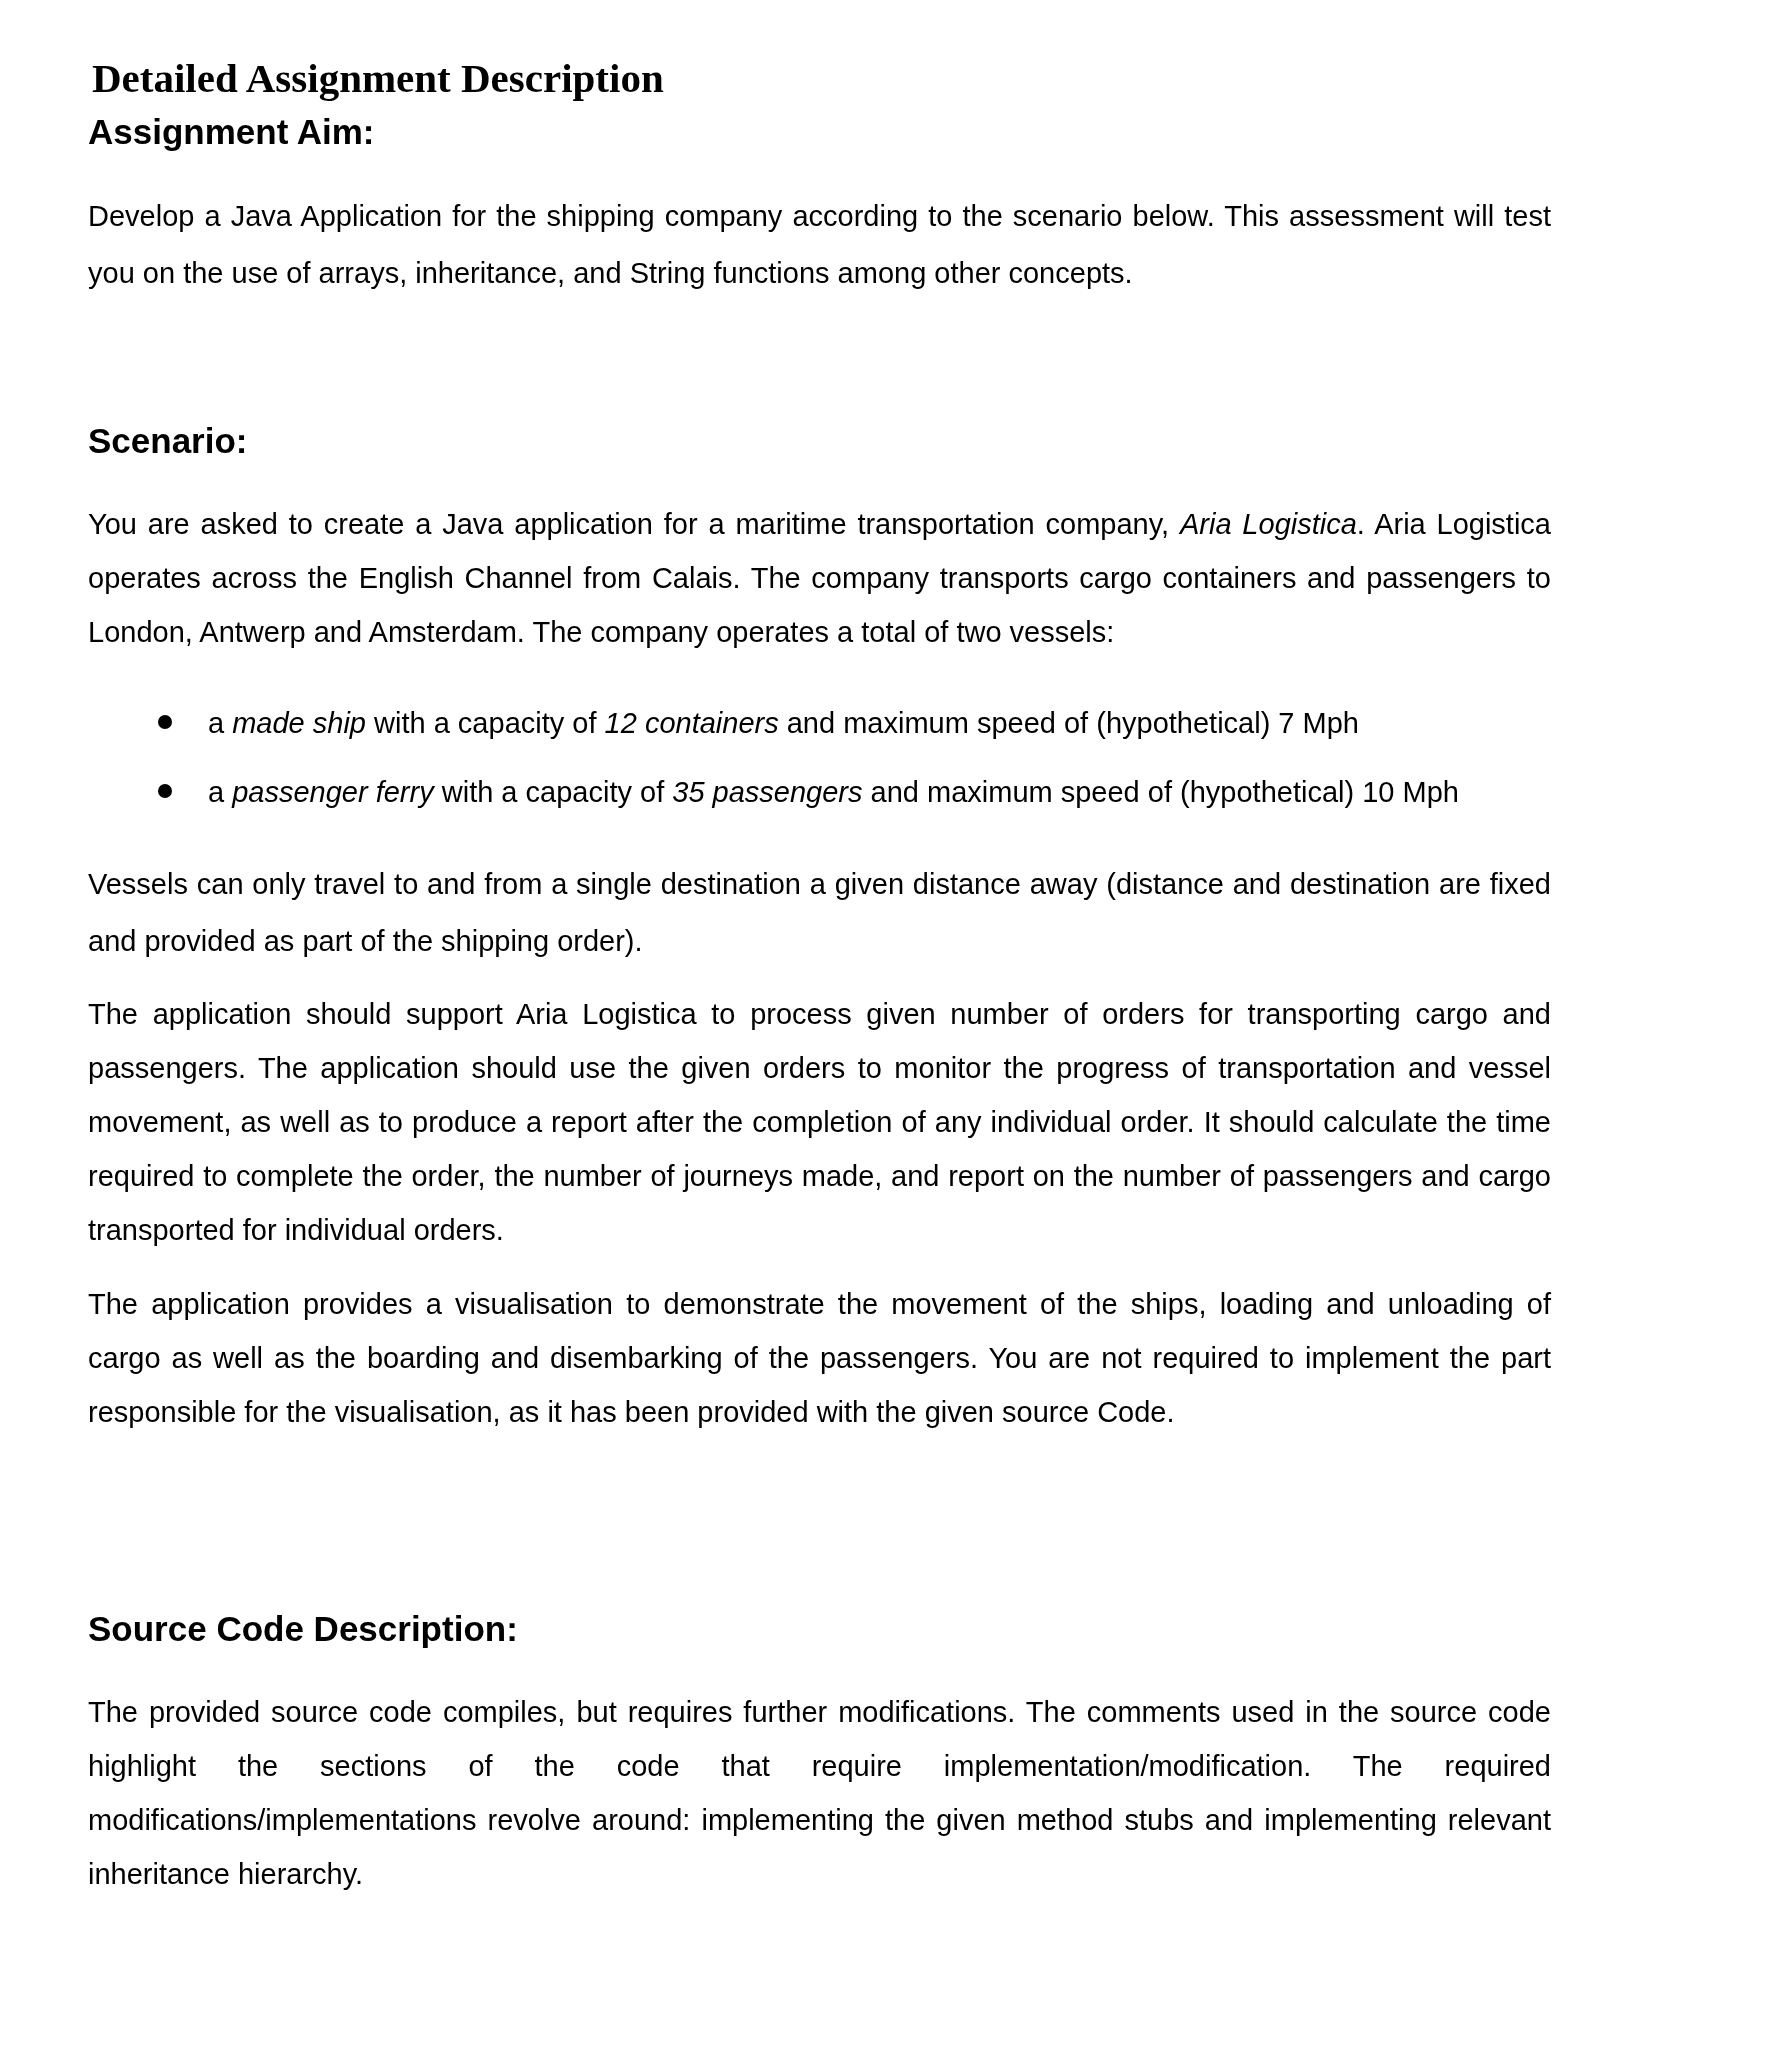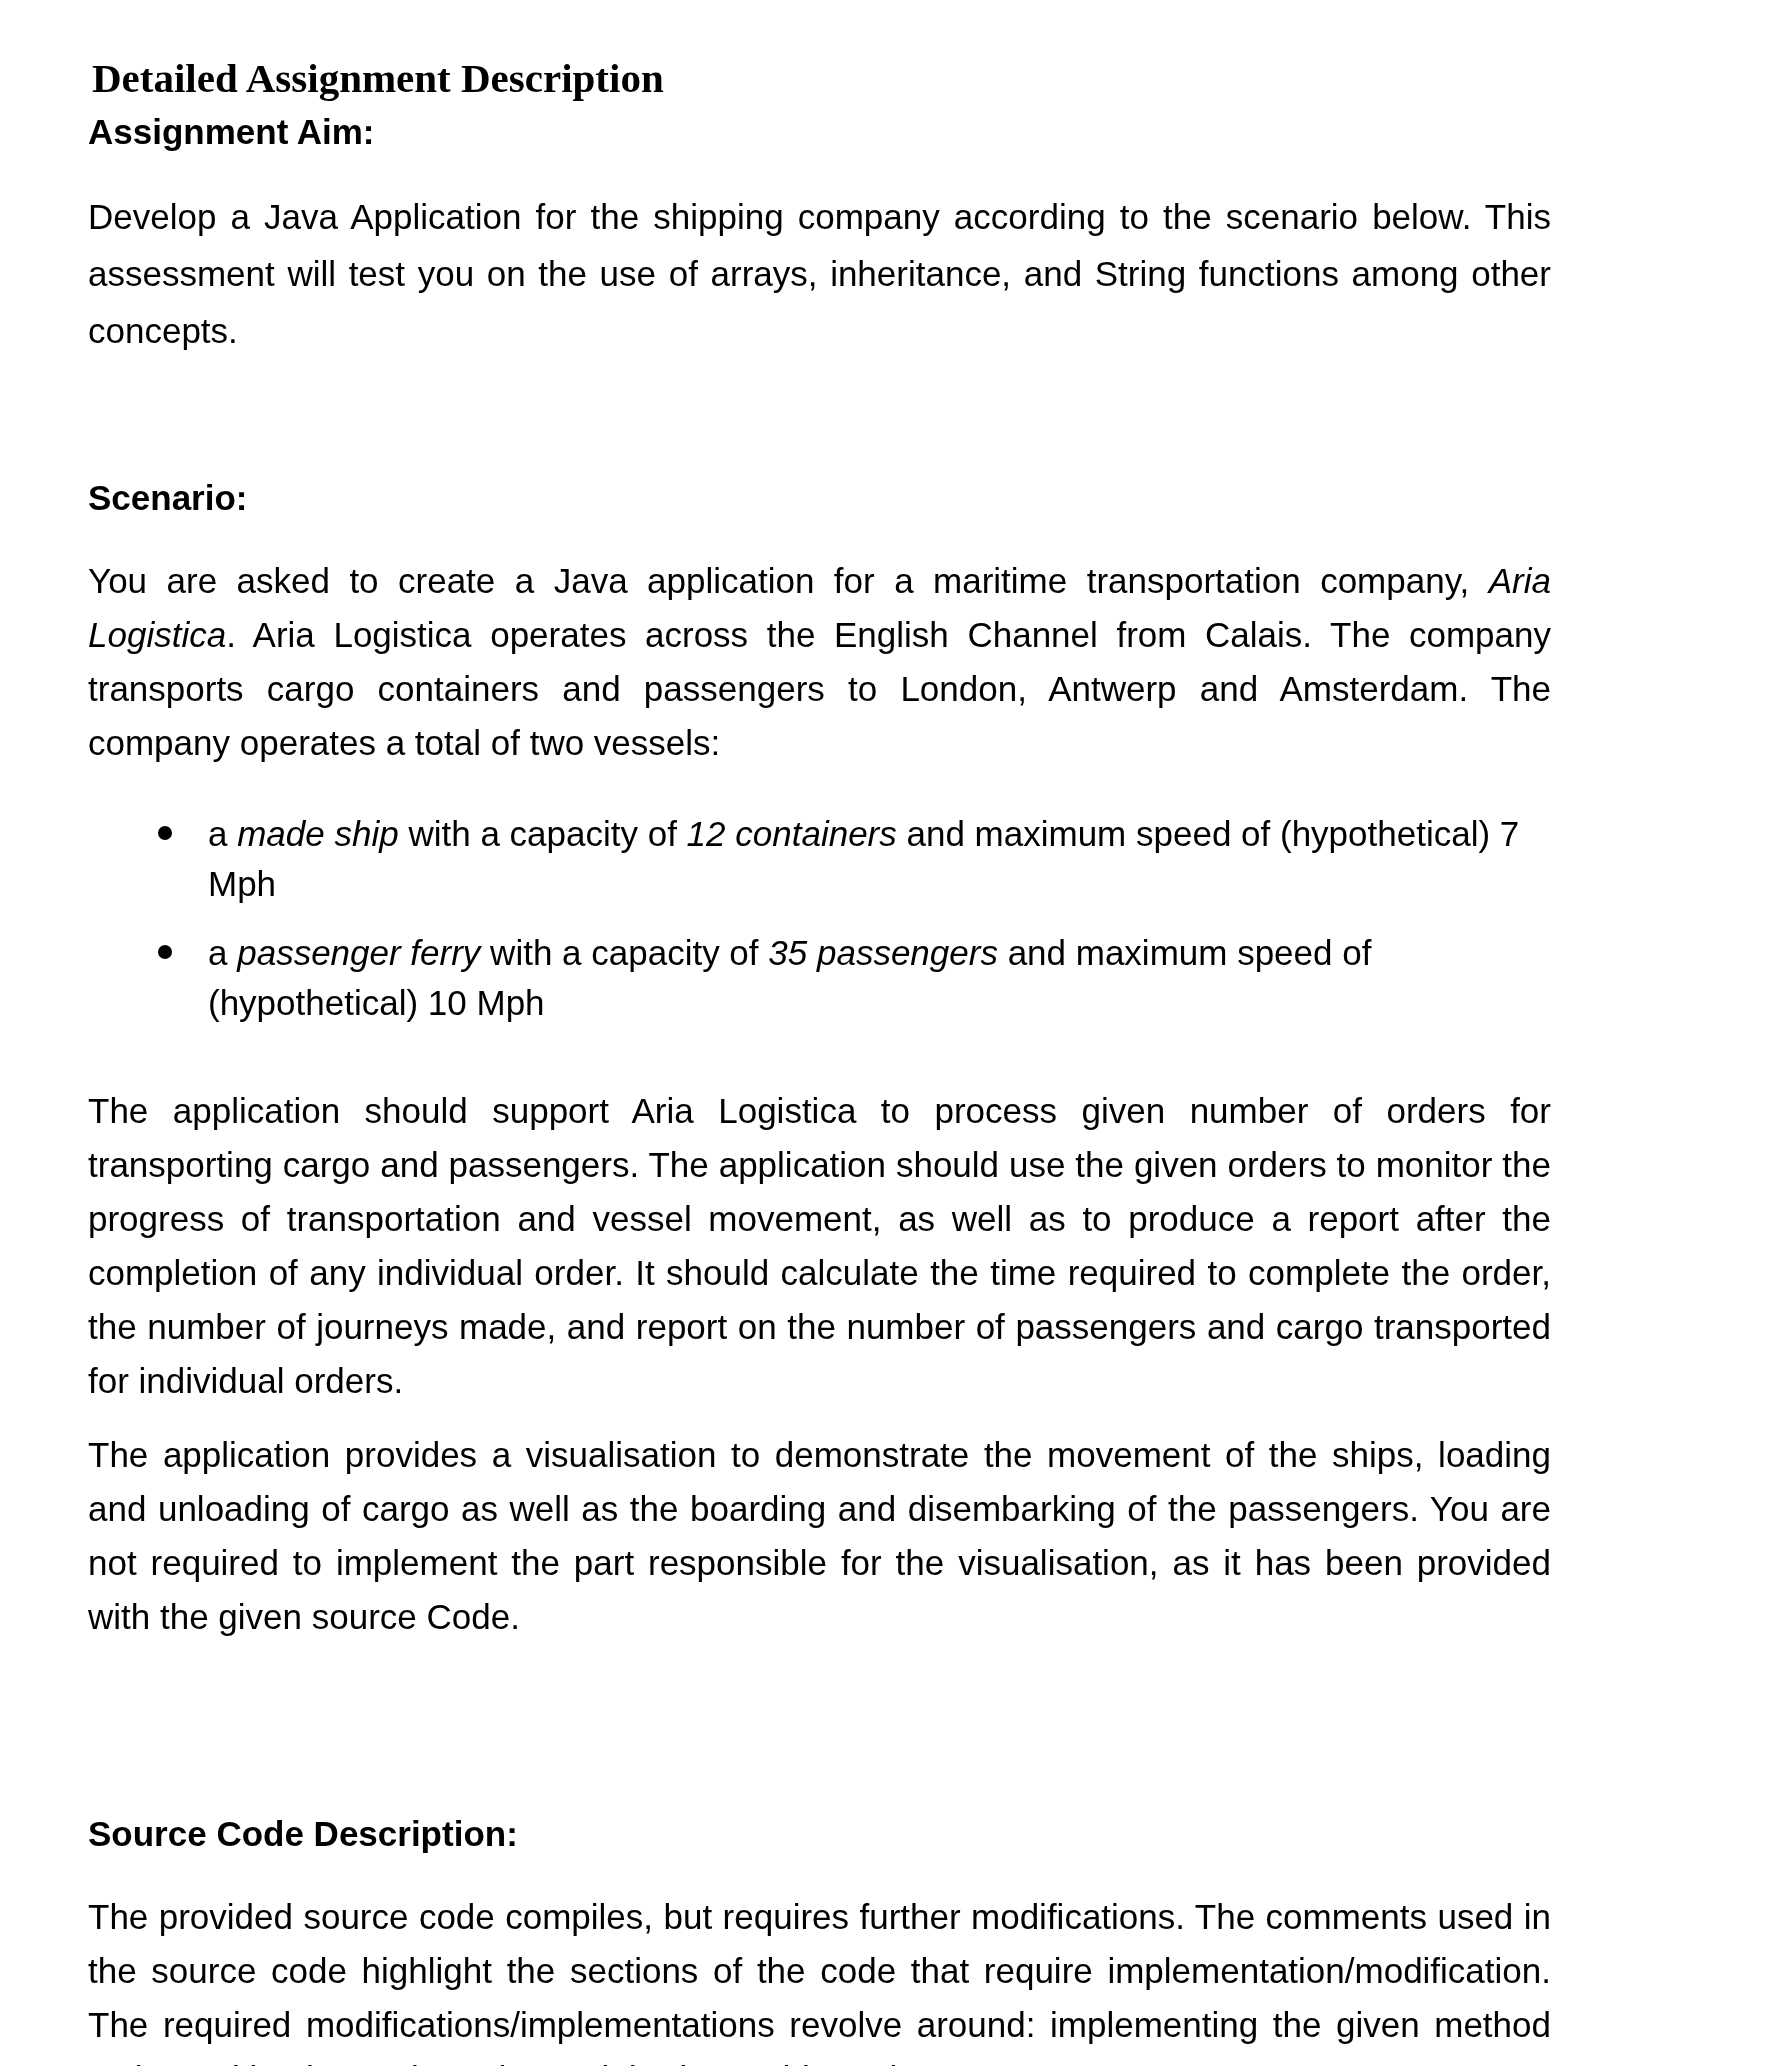--- a/index.html
+++ b/index.html
@@ -1,20 +1,20 @@
 <!DOCTYPE html>
 <html style="font-size:6.6px"><head>
 <meta charset="utf-8">
 <style>
   html, body { margin: 0; padding: 0; background: #ffffff; }
   body { width: 1778px; height: 2310px; position: relative; overflow: hidden; color: #000; }
   .page { position: absolute; left: 88px; top: 50px; width: 1463px; }
   .title { font-family: "Liberation Serif", serif; font-weight: bold; font-size: 41px; line-height: 49px; margin: 4px; }
   .h2 { font-family: "Liberation Sans", sans-serif; font-weight: bold; font-size: 35px; line-height: 50px; margin: 0; }
-  p, li { font-family: "Liberation Sans", sans-serif; font-size: 35px; }
+  p, li { font-family: "Liberation Sans", sans-serif; font-size: 29px; }
   p { margin: 0; text-align: justify; line-height: 54px; }
   ul { margin: 0; padding: 0; list-style: none; }
   li { position: relative; padding-left: 120px; line-height: 50px; margin: 0; }
   li .bullet { position: absolute; left: 70px; top: 17.4px; width: 14px; height: 14px; border-radius: 50%; background: #000; }
   .ital { font-style: italic; }
 </style>
 </head>
 <body>
 
 <div class="page">
@@ -40,20 +40,21 @@
       <span class="bullet"></span>
       <span>a </span><span class="ital">made ship</span><span> with a capacity of </span><span class="ital">12 containers</span><span> and maximum speed of (hypothetical) 7 Mph</span>
     </li>
     <li style="margin-top:19px">
       <span class="bullet"></span>
       <span>a </span><span class="ital">passenger ferry</span><span> with a capacity of </span><span class="ital">35 passengers</span><span> and maximum speed of (hypothetical) 10 Mph</span>
     </li>
   </ul>
 
   <div style="height:39px"></div>
+  <p style="line-height:57px">Vessels can only travel to and from a single destination a given distance away (distance and destination are fixed and provided as part of the shipping order).</p>
 
   <div style="height:16.5px"></div>
   <p>The application should support Aria Logistica to process given number of orders for transporting cargo and passengers. The application should use the given orders to monitor the progress of transportation and vessel movement, as well as to produce a report after the completion of any individual order. It should calculate the time required to complete the order, the number of journeys made, and report on the number of passengers and cargo transported for individual orders.</p>
 
   <div style="height:20.7px"></div>
   <p>The application provides a visualisation to demonstrate the movement of the ships, loading and unloading of cargo as well as the boarding and disembarking of the passengers. You are not required to implement the part responsible for the visualisation, as it has been provided with the given source Code.</p>
 
   <div style="height:165px"></div>
   <h2 class="h2">Source Code Description:</h2>
 

